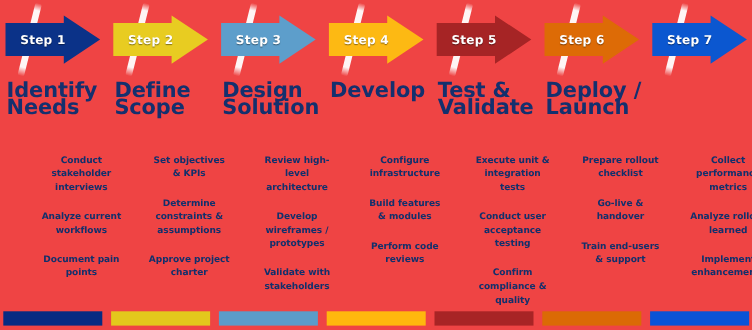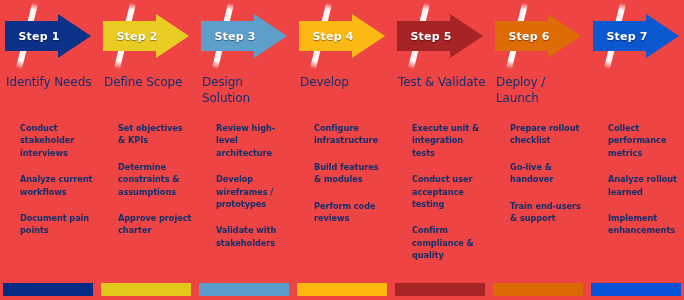--- a/index.html
+++ b/index.html
@@ -73,33 +73,34 @@
     letter-spacing: 0.2px;
     text-shadow: 0 1px 1px rgba(0,0,0,0.45);
     pointer-events: none;
   }
   .heading {
     position: absolute;
     left: 6px;
     top: 74px;
     width: 88px;
     color: #14306e;
-    font-size: 12px;
-    font-weight: normal;
+    font-size: 19px;
+    font-weight: bold;
     line-height: 16px;
     letter-spacing: -0.1px;
   }
   .items {
     position: absolute;
     left: 20px;
     top: 122px;
     width: 74px;
-    margin: 0;
+    margin: 17px;
     padding: 0;
     list-style: none;
+    text-align: center;
   }
   .item {
     color: #12306c;
     font-size: 8.2px;
     font-weight: bold;
     line-height: 12.4px;
     margin-bottom: 14px;
     letter-spacing: -0.05px;
     word-break: break-word;
   }

